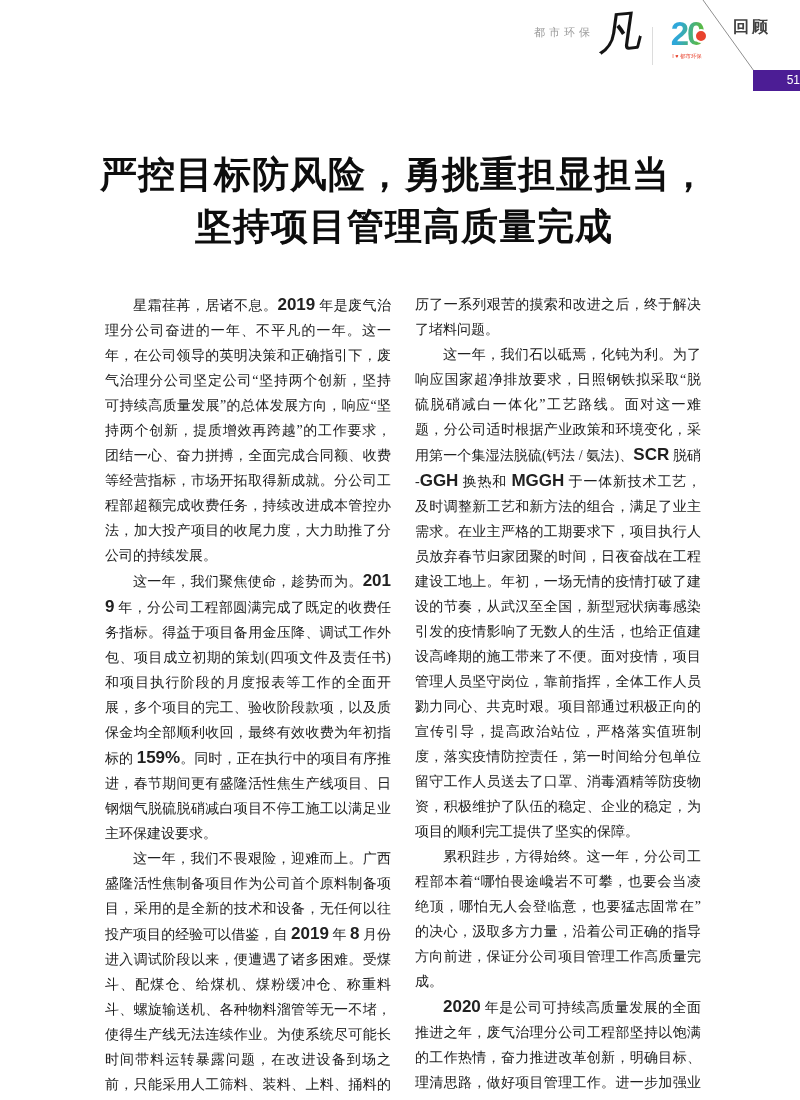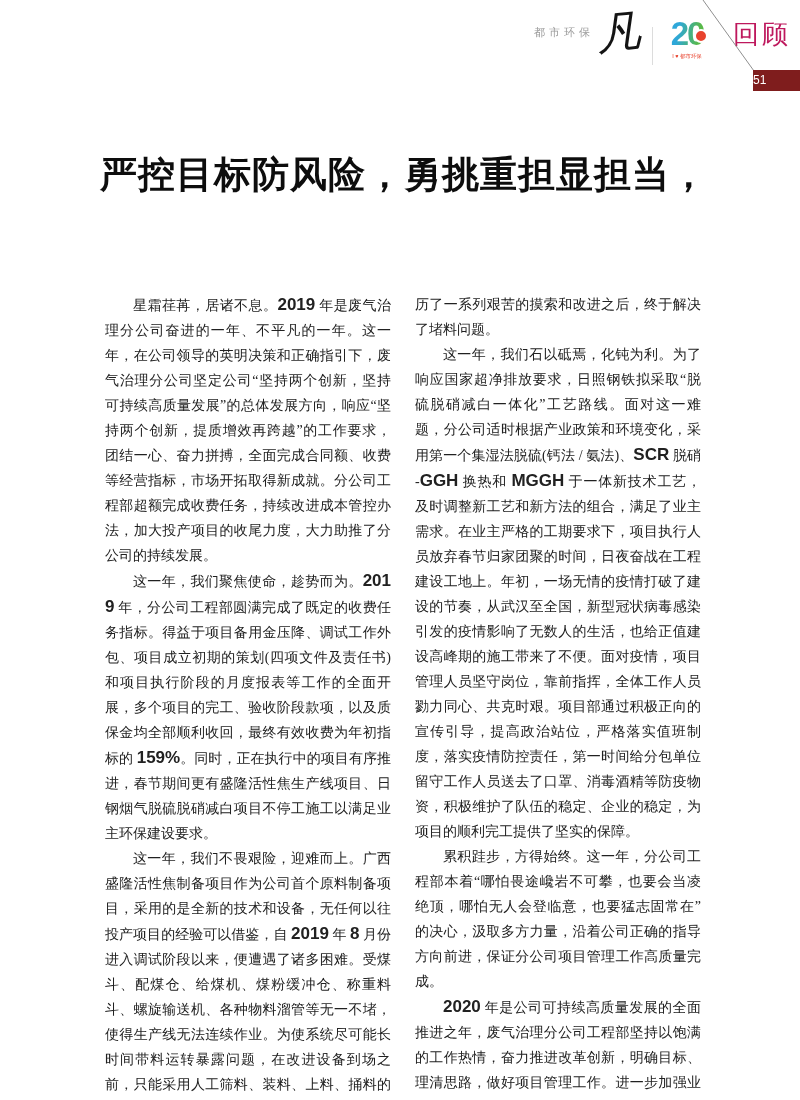--- a/index.html
+++ b/index.html
@@ -44,26 +44,26 @@
     background:#E8432E; border:2px solid #ffffff;
   }
   .logo20-caption {
     margin-top:1px; font-family:"Liberation Sans",sans-serif;
     font-size:7px; transform:scale(.78); transform-origin:center top;
     color:#E8432E; white-space:nowrap;
   }
   .section-label {
     position:absolute; left:733px; top:17px;
     font-family:"Liberation Sans",sans-serif;
-    font-weight:400; font-size:26px; letter-spacing:3px; color:#be185d;
+    font-weight:700; font-size:16px; letter-spacing:3px; color:#404040;
   }
   .diagonal-svg { position:absolute; left:690px; top:0; }
   .page-tab {
     position:absolute; left:753px; top:70px; width:47px; height:21px;
-    background:#7f1d1d; color:#ffffff; text-align:left;
+    background:#4c1d95; color:#ffffff; text-align:right;
     font-family:"Liberation Sans",sans-serif; font-size:12px; line-height:21px;
   }
 
   
   .title-block { position:absolute; left:8px; right:0; top:149px; text-align:center; }
   .title-line {
     margin:0; font-family:"Liberation Sans",sans-serif;
     font-weight:800; font-size:37px; line-height:52px;
     color:#0d0d0d; letter-spacing:1px;
   }
@@ -105,20 +105,21 @@
   <span class="section-label">回顾</span>
 
   <svg class="diagonal-svg" width="70" height="72" viewBox="0 0 70 72">
     <line x1="13" y1="0" x2="64" y2="71" stroke="#8f8f8f" stroke-width="1"></line>
   </svg>
 
   <div class="page-tab">51</div>
 
   <div class="title-block">
     <h1 class="title-line">严控目标防风险，勇挑重担显担当，</h1>
+    <h1 class="title-line">坚持项目管理高质量完成</h1>
   </div>
 
   <div class="col col-left">
     <p class="body-par autobold">星霜荏苒，居诸不息。<b class="latin">2019</b> 年是废气治理分公司奋进的一年、不平凡的一年。这一年，在公司领导的英明决策和正确指引下，废气治理分公司坚定公司“坚持两个创新，坚持可持续高质量发展”的总体发展方向，响应“坚持两个创新，提质增效再跨越”的工作要求，团结一心、奋力拼搏，全面完成合同额、收费等经营指标，市场开拓取得新成就。分公司工程部超额完成收费任务，持续改进成本管控办法，加大投产项目的收尾力度，大力助推了分公司的持续发展。</p>
     <p class="body-par autobold">这一年，我们聚焦使命，趁势而为。<b class="latin">2019</b> 年，分公司工程部圆满完成了既定的收费任务指标。得益于项目备用金压降、调试工作外包、项目成立初期的策划(四项文件及责任书)和项目执行阶段的月度报表等工作的全面开展，多个项目的完工、验收阶段款项，以及质保金均全部顺利收回，最终有效收费为年初指标的 <b class="latin">159%</b>。同时，正在执行中的项目有序推进，春节期间更有盛隆活性焦生产线项目、日钢烟气脱硫脱硝减白项目不停工施工以满足业主环保建设要求。</p>
     <p class="body-par autobold">这一年，我们不畏艰险，迎难而上。广西盛隆活性焦制备项目作为公司首个原料制备项目，采用的是全新的技术和设备，无任何以往投产项目的经验可以借鉴，自 <b class="latin">2019</b> 年 <b class="latin">8</b> 月份进入调试阶段以来，便遭遇了诸多困难。受煤斗、配煤仓、给煤机、煤粉缓冲仓、称重料斗、螺旋输送机、各种物料溜管等无一不堵，使得生产线无法连续作业。为使系统尽可能长时间带料运转暴露问题，在改进设备到场之前，只能采用人工筛料、装料、上料、捅料的方式。由于工作强度高、煤粉灰尘大、现场调试人员几乎每天都“灰头土脸”，煤粉附上皮肤后还经常导致红疹，环境非常艰苦。经过披星戴月的连续努力，多方咨询，各系统经</p>
   </div>
 
   <div class="col col-right">
     <p class="body-par autobold no-indent">历了一系列艰苦的摸索和改进之后，终于解决了堵料问题。</p>

